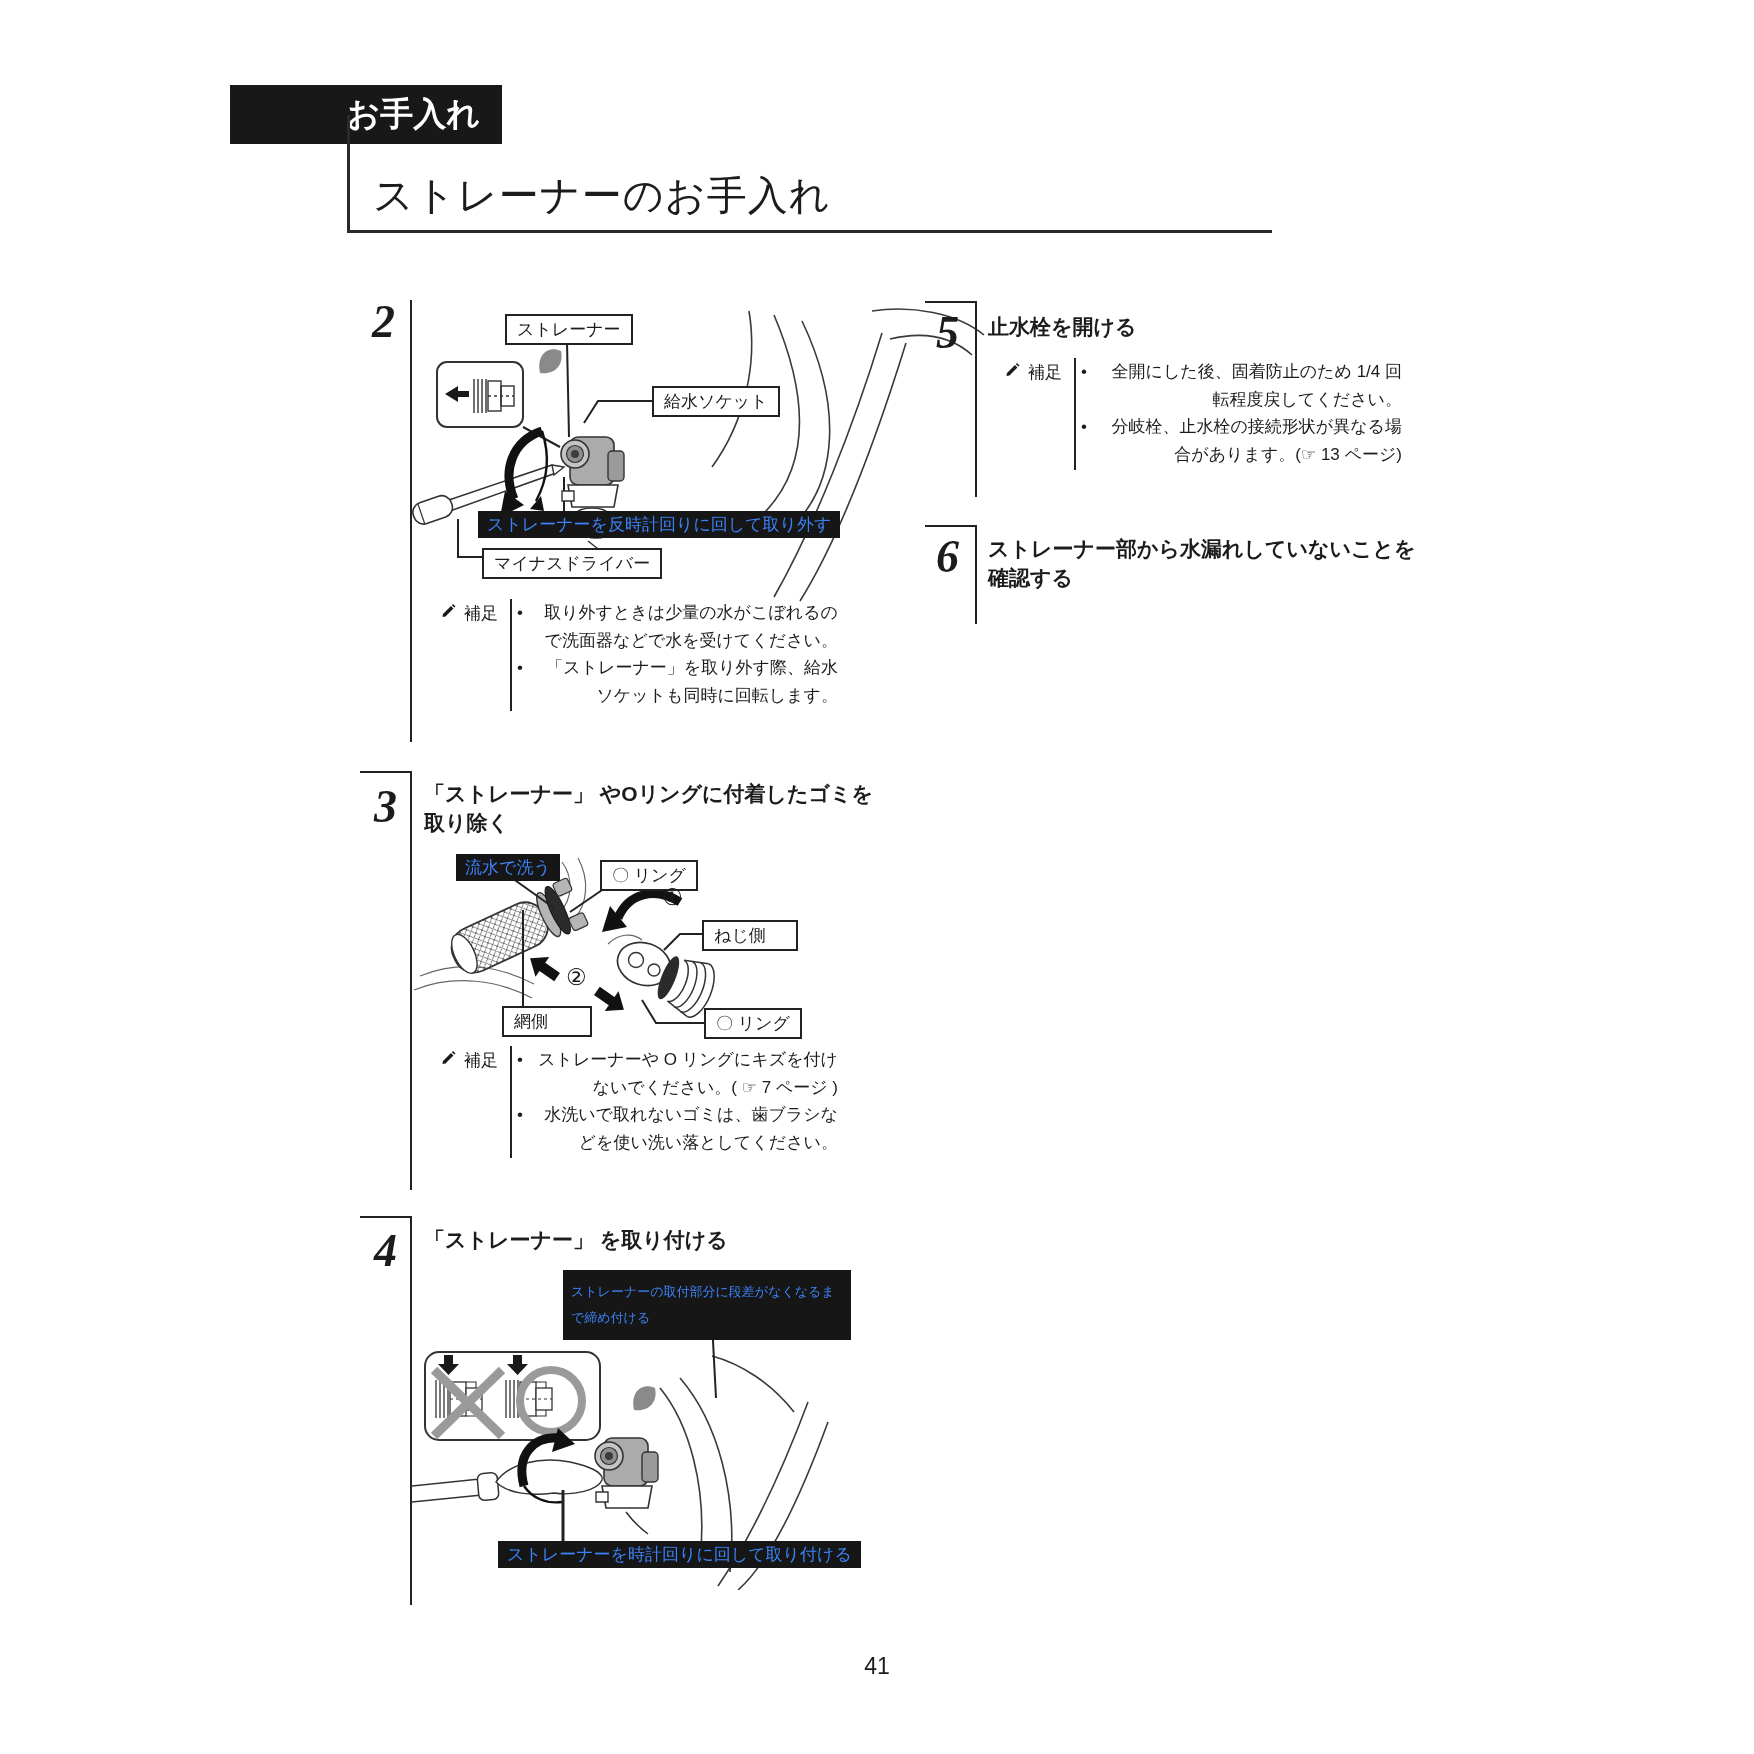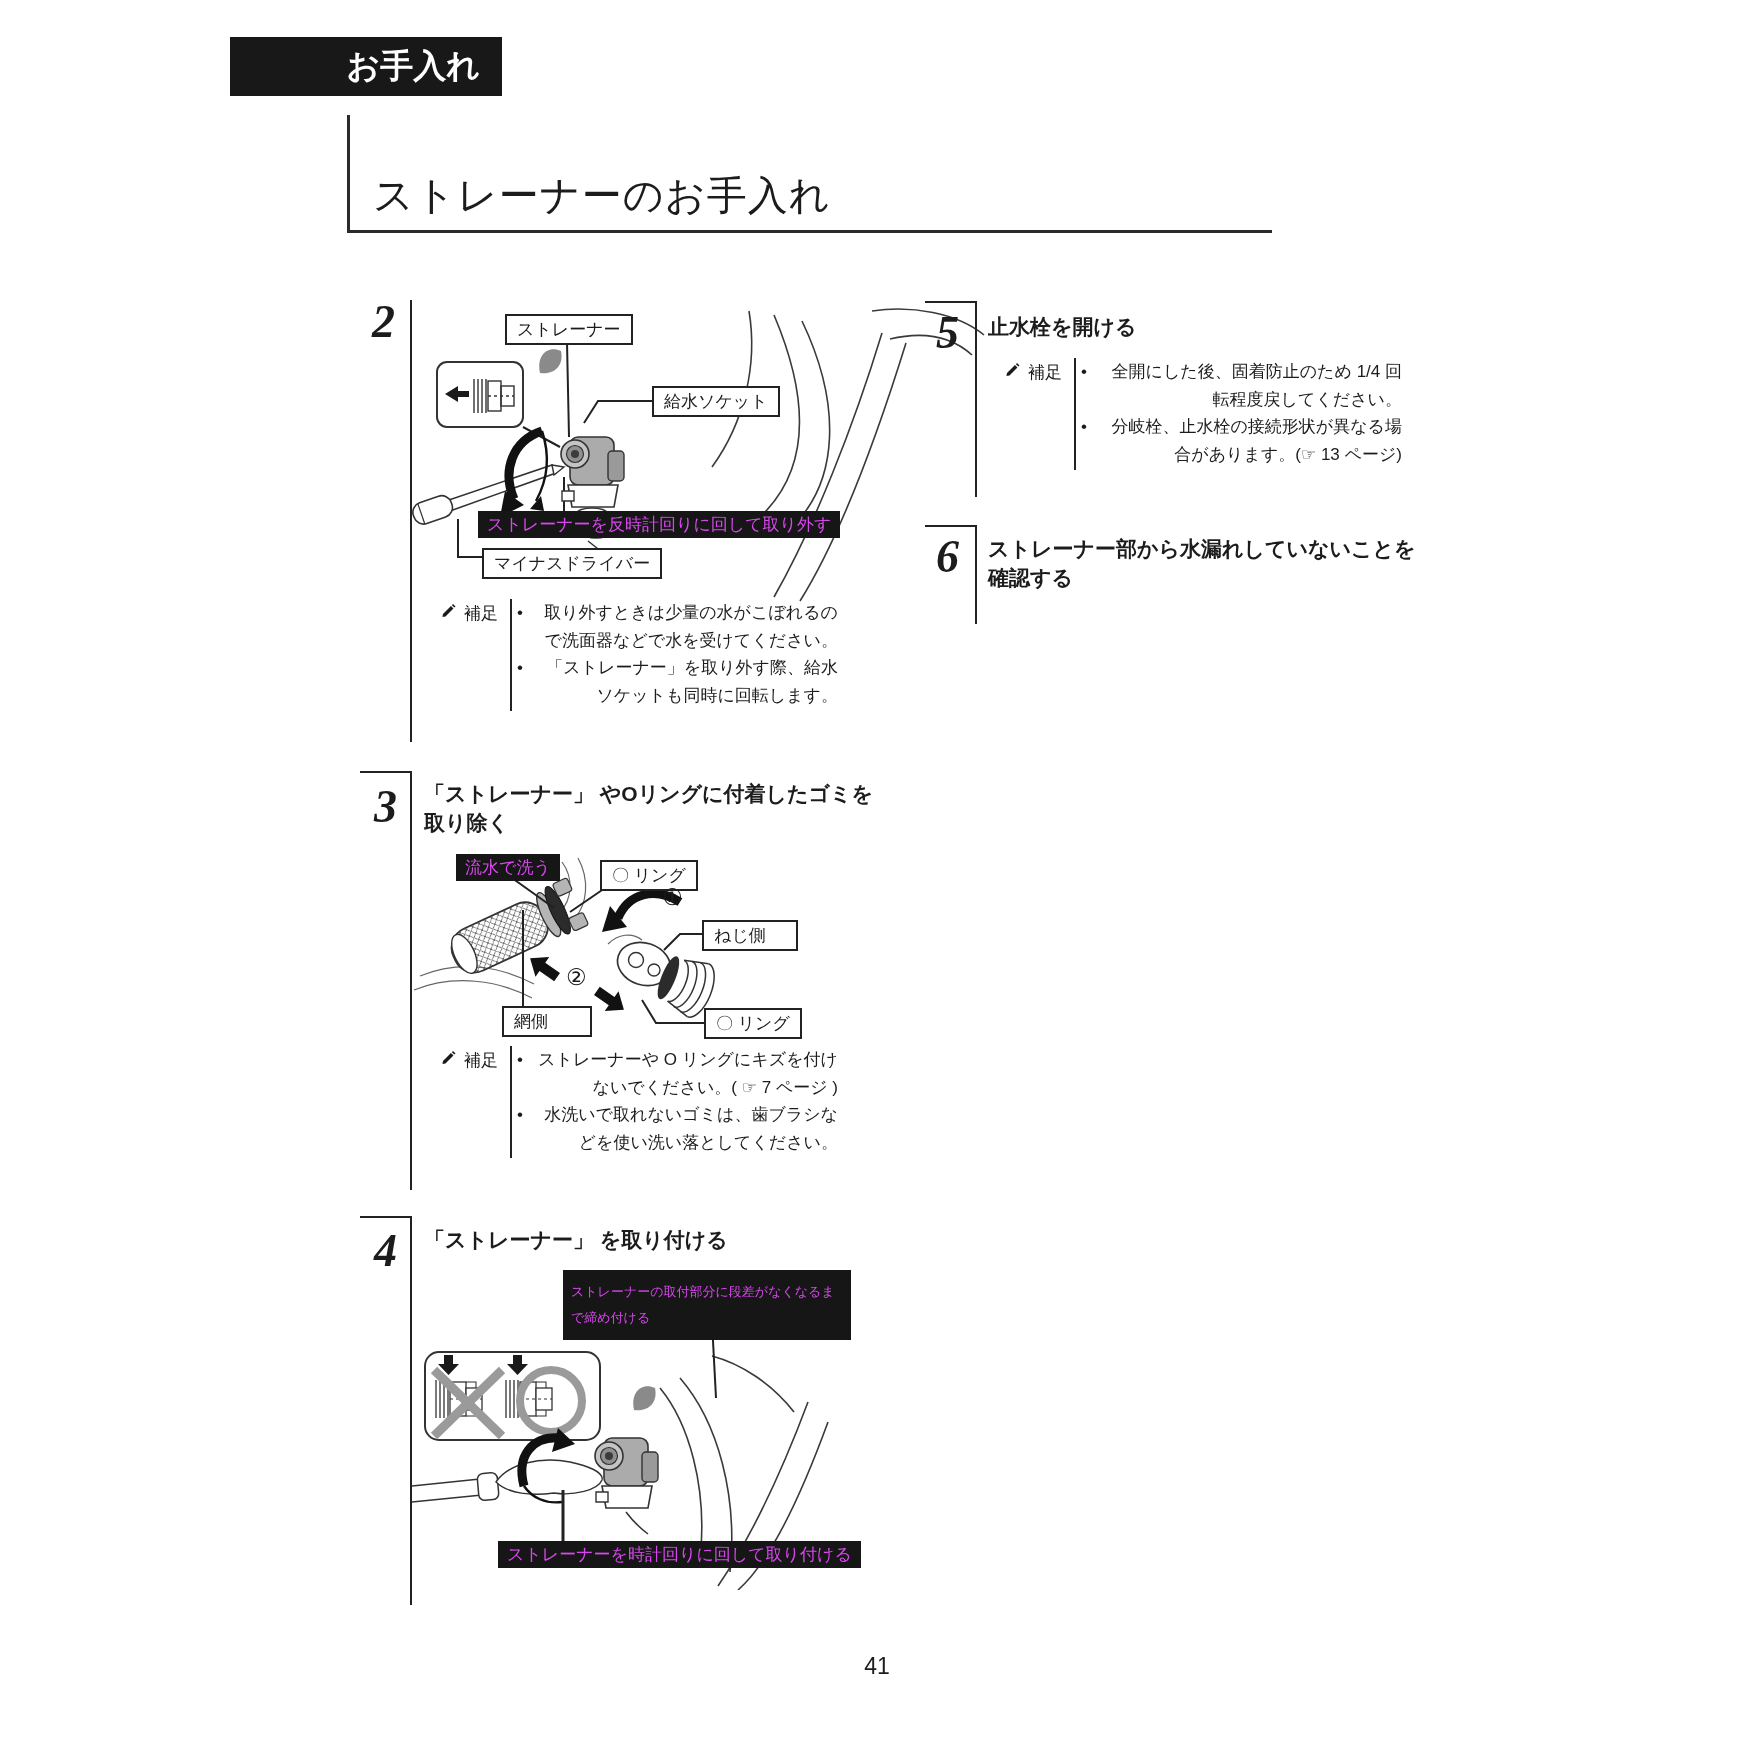--- a/index.html
+++ b/index.html
@@ -1,31 +1,31 @@
 <!DOCTYPE html>
 <html><head>
 <meta charset="utf-8">
 <style>
   html,body{margin:0;padding:0;background:#ffffff;}
   .page{position:relative;width:1754px;height:1754px;background:#fff;overflow:hidden;
         font-family:"Liberation Sans","DejaVu Sans",sans-serif;color:#1c1c1c;}
   .abs{position:absolute;}
   .badge{background:#181818;color:#fff;font-weight:bold;font-size:33px;
-         display:flex;align-items:center;justify-content:flex-end;padding-right:22px;box-sizing:border-box;}
+         display:flex;align-items:center;justify-content:flex-end;padding-right:22px;box-sizing:border-box;margin-top:48px;}
   .title{font-size:40px;letter-spacing:1px;white-space:nowrap;}
   .vrule{background:#2a2a2a;}
   .hrule{background:#2a2a2a;}
   .step-num{font-family:"Liberation Serif","DejaVu Serif",serif;font-style:italic;font-weight:bold;
             font-size:46px;line-height:1;}
   .step-vline{width:2px;background:#222;}
   .step-tick{height:2px;background:#222;}
   .heading{font-weight:bold;font-size:21px;line-height:1.4;}
   .box-label{border:2px solid #222;background:#fff;font-size:17px;line-height:1;
              padding:5px 10px;white-space:nowrap;box-sizing:border-box;}
-  .black-label{background:#161616;color:#d946ef;font-size:17px;line-height:1;
+  .black-label{background:#161616;color:#3b82f6;font-size:17px;line-height:1;
                padding:5px 9px;white-space:nowrap;}
   .black-label.wrap{white-space:normal;font-size:13px;line-height:26px;padding:9px 8px;width:272px;}
   .note{display:flex;align-items:stretch;text-align:right;}
   .note-head{display:flex;align-items:flex-start;gap:7px;font-size:17px;white-space:nowrap;
              padding-top:3px;width:58px;flex:none;}
   .note-bar{width:2px;background:#222;margin-left:12px;flex:none;}
   .note-list{list-style:none;margin:0;padding:0 0 0 4px;font-size:17px;line-height:27.5px;}
   .note-list li{position:relative;padding-left:15px;}
   .note-list li::before{content:"\2022";position:absolute;left:1px;}
   .circ{font-size:23px;line-height:1;}

